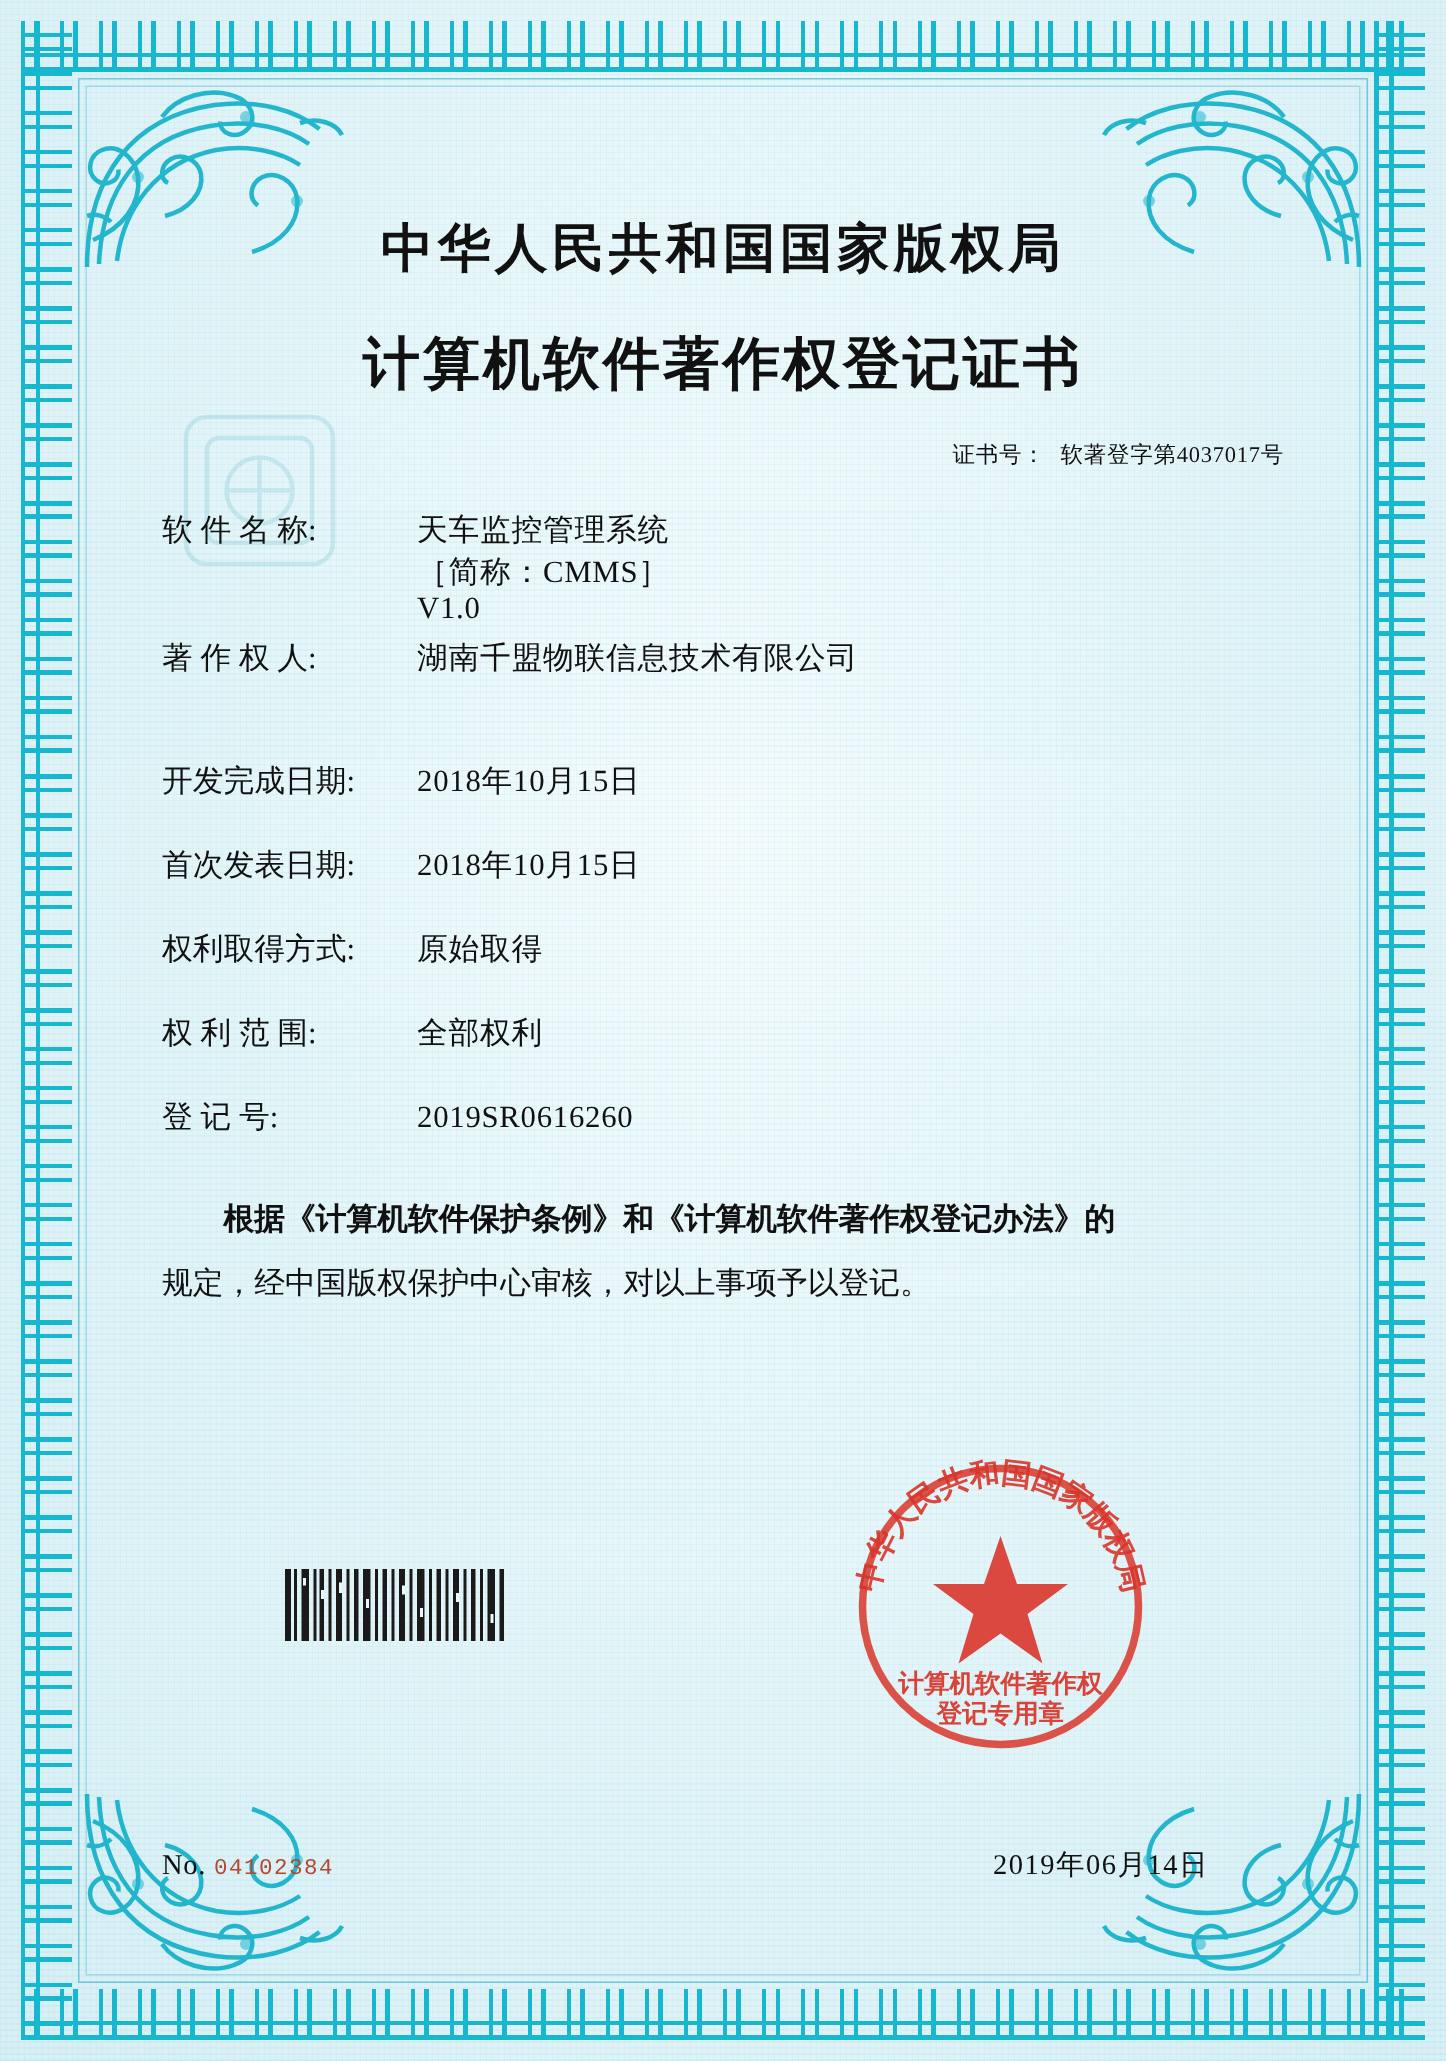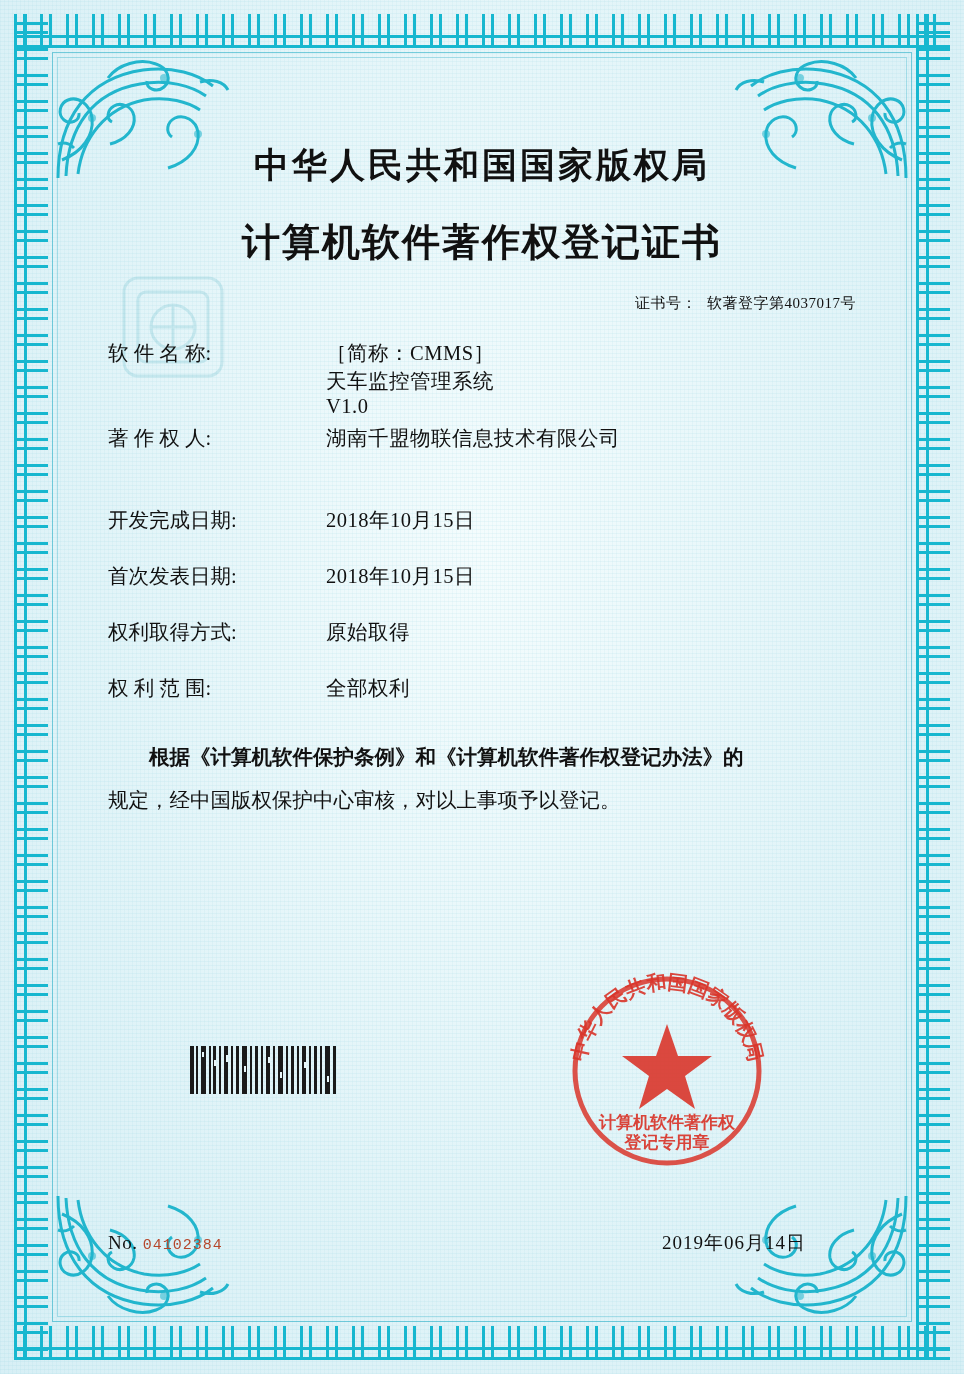--- a/index.html
+++ b/index.html
@@ -141,21 +141,20 @@
   .fields {
     margin-top: 26px;
     padding-left: 28px;
   }
   .field-row {
     display: flex;
     align-items: baseline;
     font-size: 20.5px;
     color: #111;
     margin-bottom: 6px;
-    gap: 48px;
   }
   .field-label {
     width: 170px;
     flex: none;
     letter-spacing: 0px;
     white-space: nowrap;
   }
   .field-value {
     flex: 1;
     letter-spacing: 0.5px;
@@ -326,22 +325,22 @@
 
     <div class="cert-no">
       <span class="label">证书号：</span><span>软著登字第4037017号</span>
     </div>
 
     <div class="fields">
 
       <div class="field-row">
         <div class="field-label">软 件 名 称:</div>
         <div class="field-value">
+          <span class="sub-line">天车监控管理系统</span>
           <span class="sub-line">［简称：CMMS］</span>
-          <span class="sub-line">天车监控管理系统</span>
           <span class="sub-line mono-ish">V1.0</span>
         </div>
       </div>
 
       <div class="field-row loose">
         <div class="field-label">著 作 权 人:</div>
         <div class="field-value">湖南千盟物联信息技术有限公司</div>
       </div>
 
       <div class="gap-md"></div>
@@ -359,20 +358,24 @@
       <div class="field-row loose">
         <div class="field-label">权利取得方式:</div>
         <div class="field-value">原始取得</div>
       </div>
 
       <div class="field-row loose">
         <div class="field-label">权 利 范 围:</div>
         <div class="field-value">全部权利</div>
       </div>
 
+      <div class="field-row loose">
+        <div class="field-label">登 记 号:</div>
+        <div class="field-value">2019SR0616260</div>
+      </div>
 
     </div>
 
     <div class="statement">
       <p class="indent">根据《计算机软件保护条例》和《计算机软件著作权登记办法》的</p>
       <p>规定，经中国版权保护中心审核，对以上事项予以登记。</p>
     </div>
 
     <div class="barcode">
       <svg viewBox="0 0 150 48" xmlns="http://www.w3.org/2000/svg">

